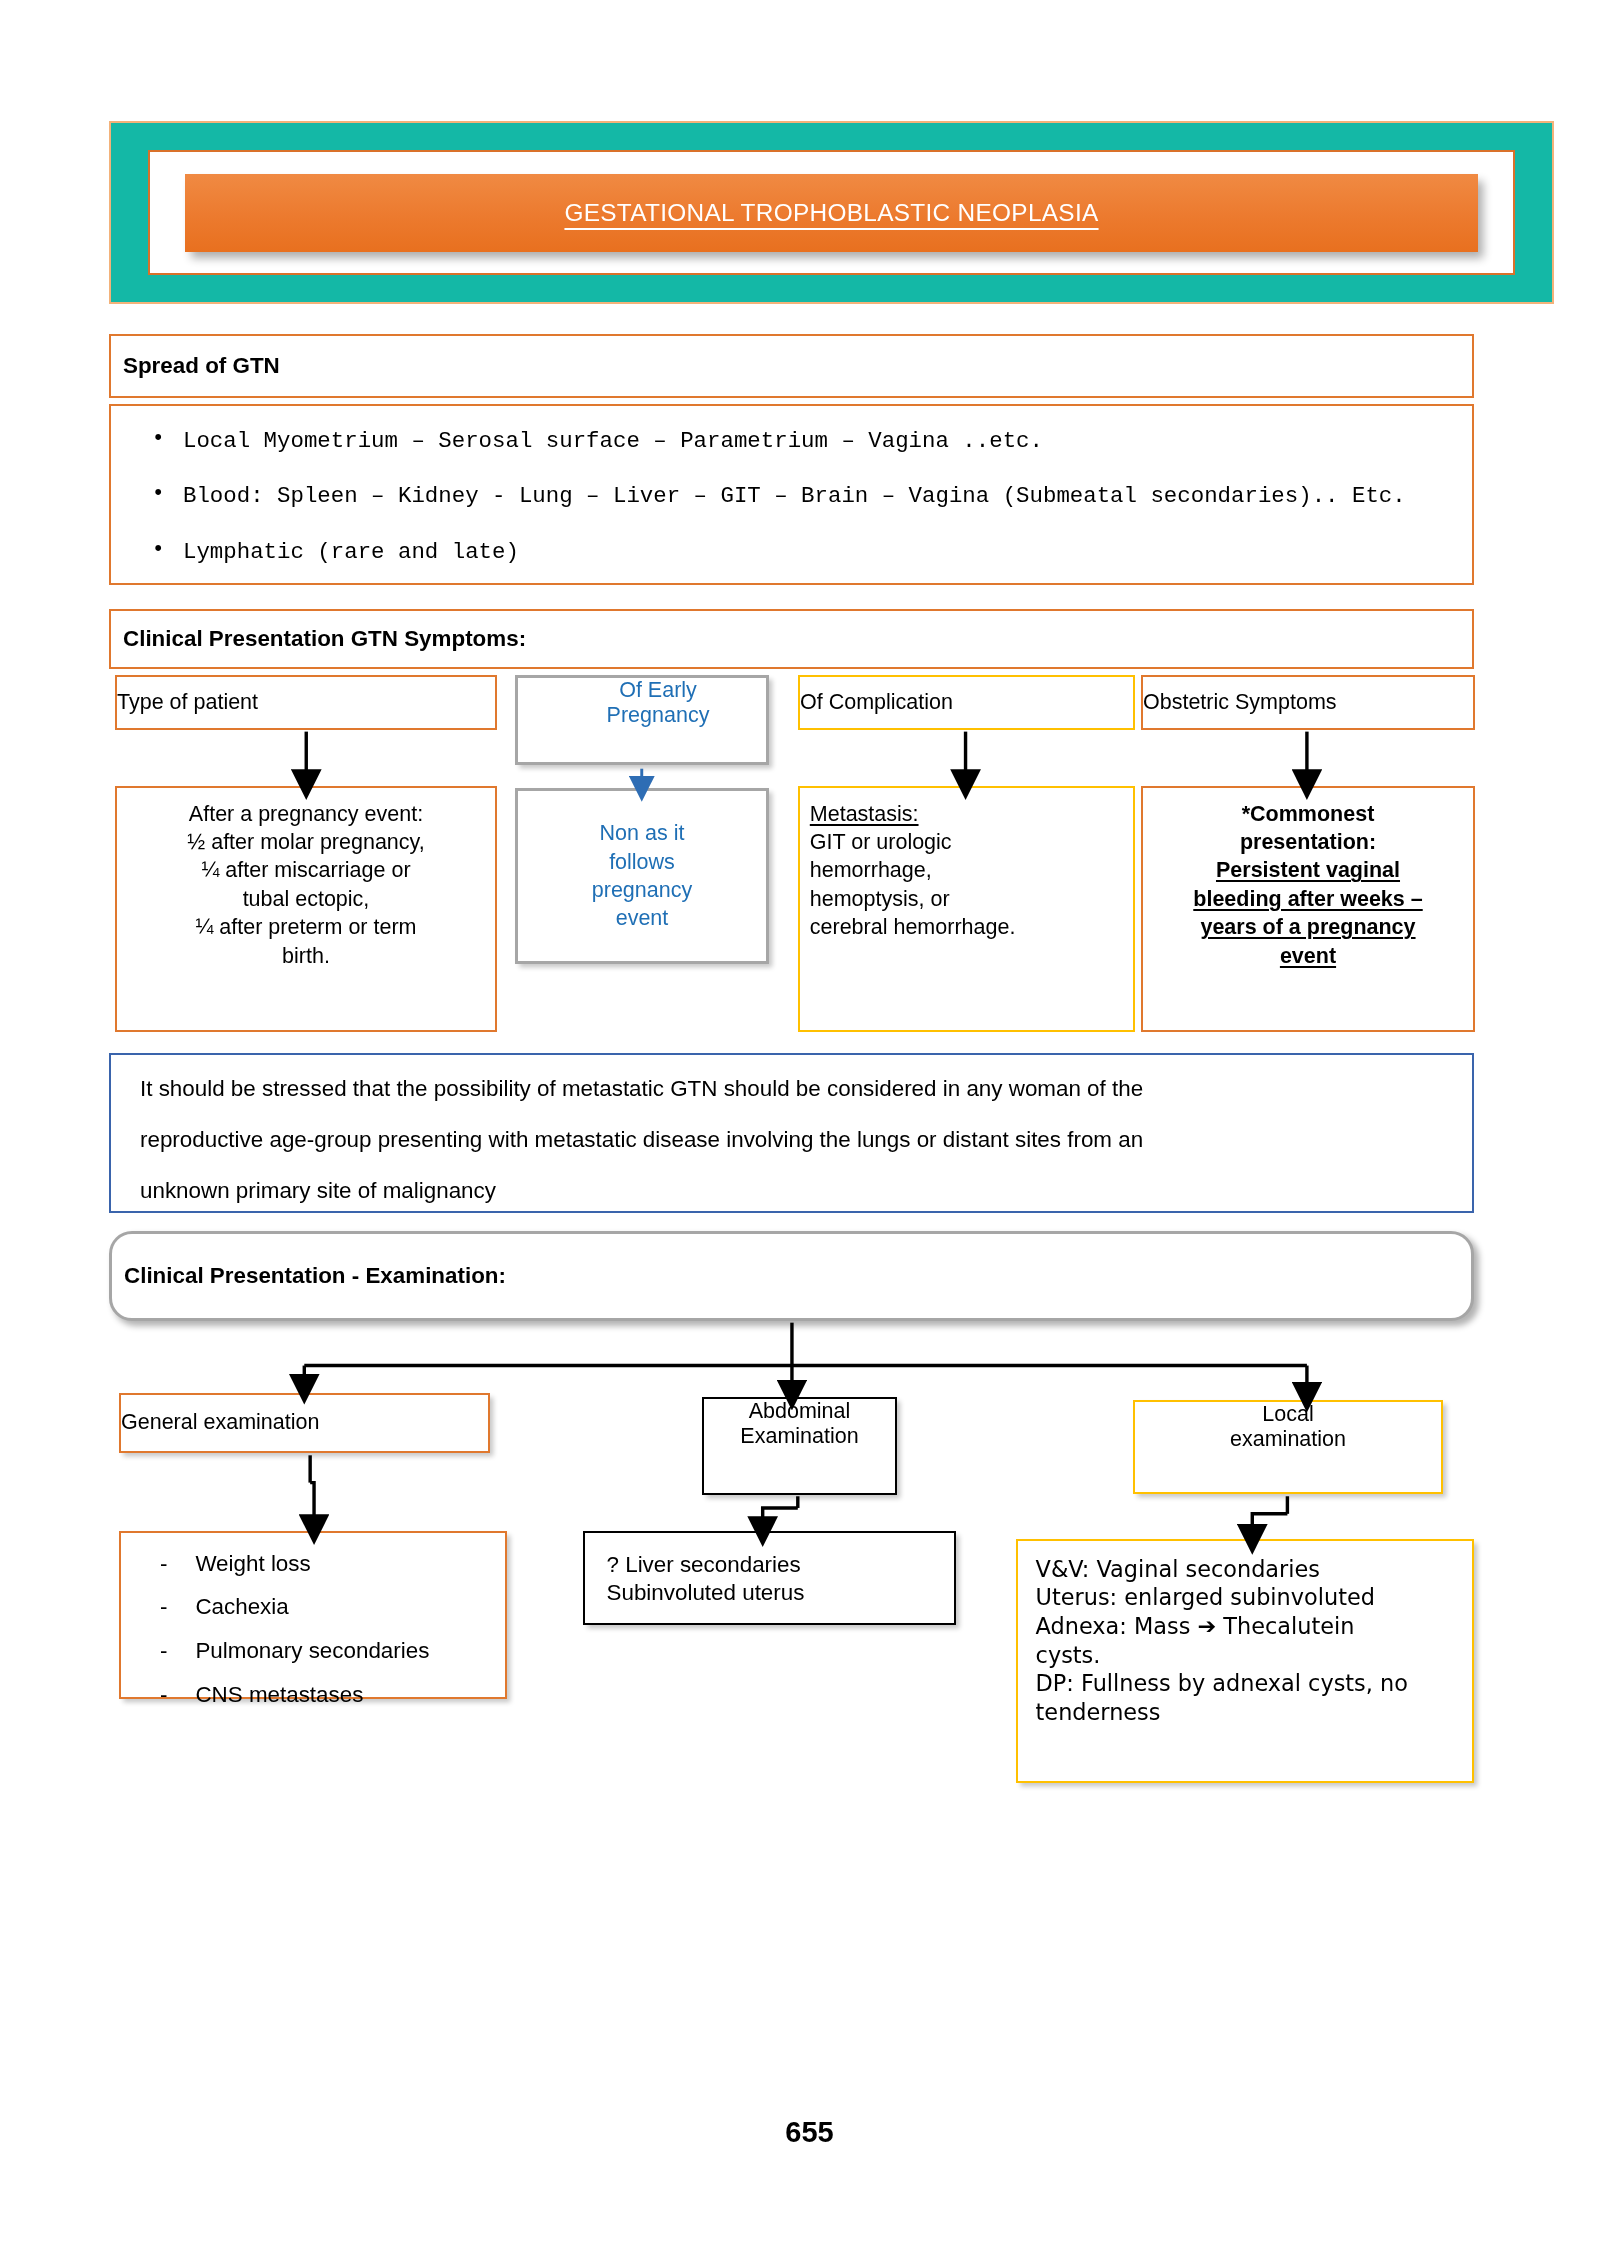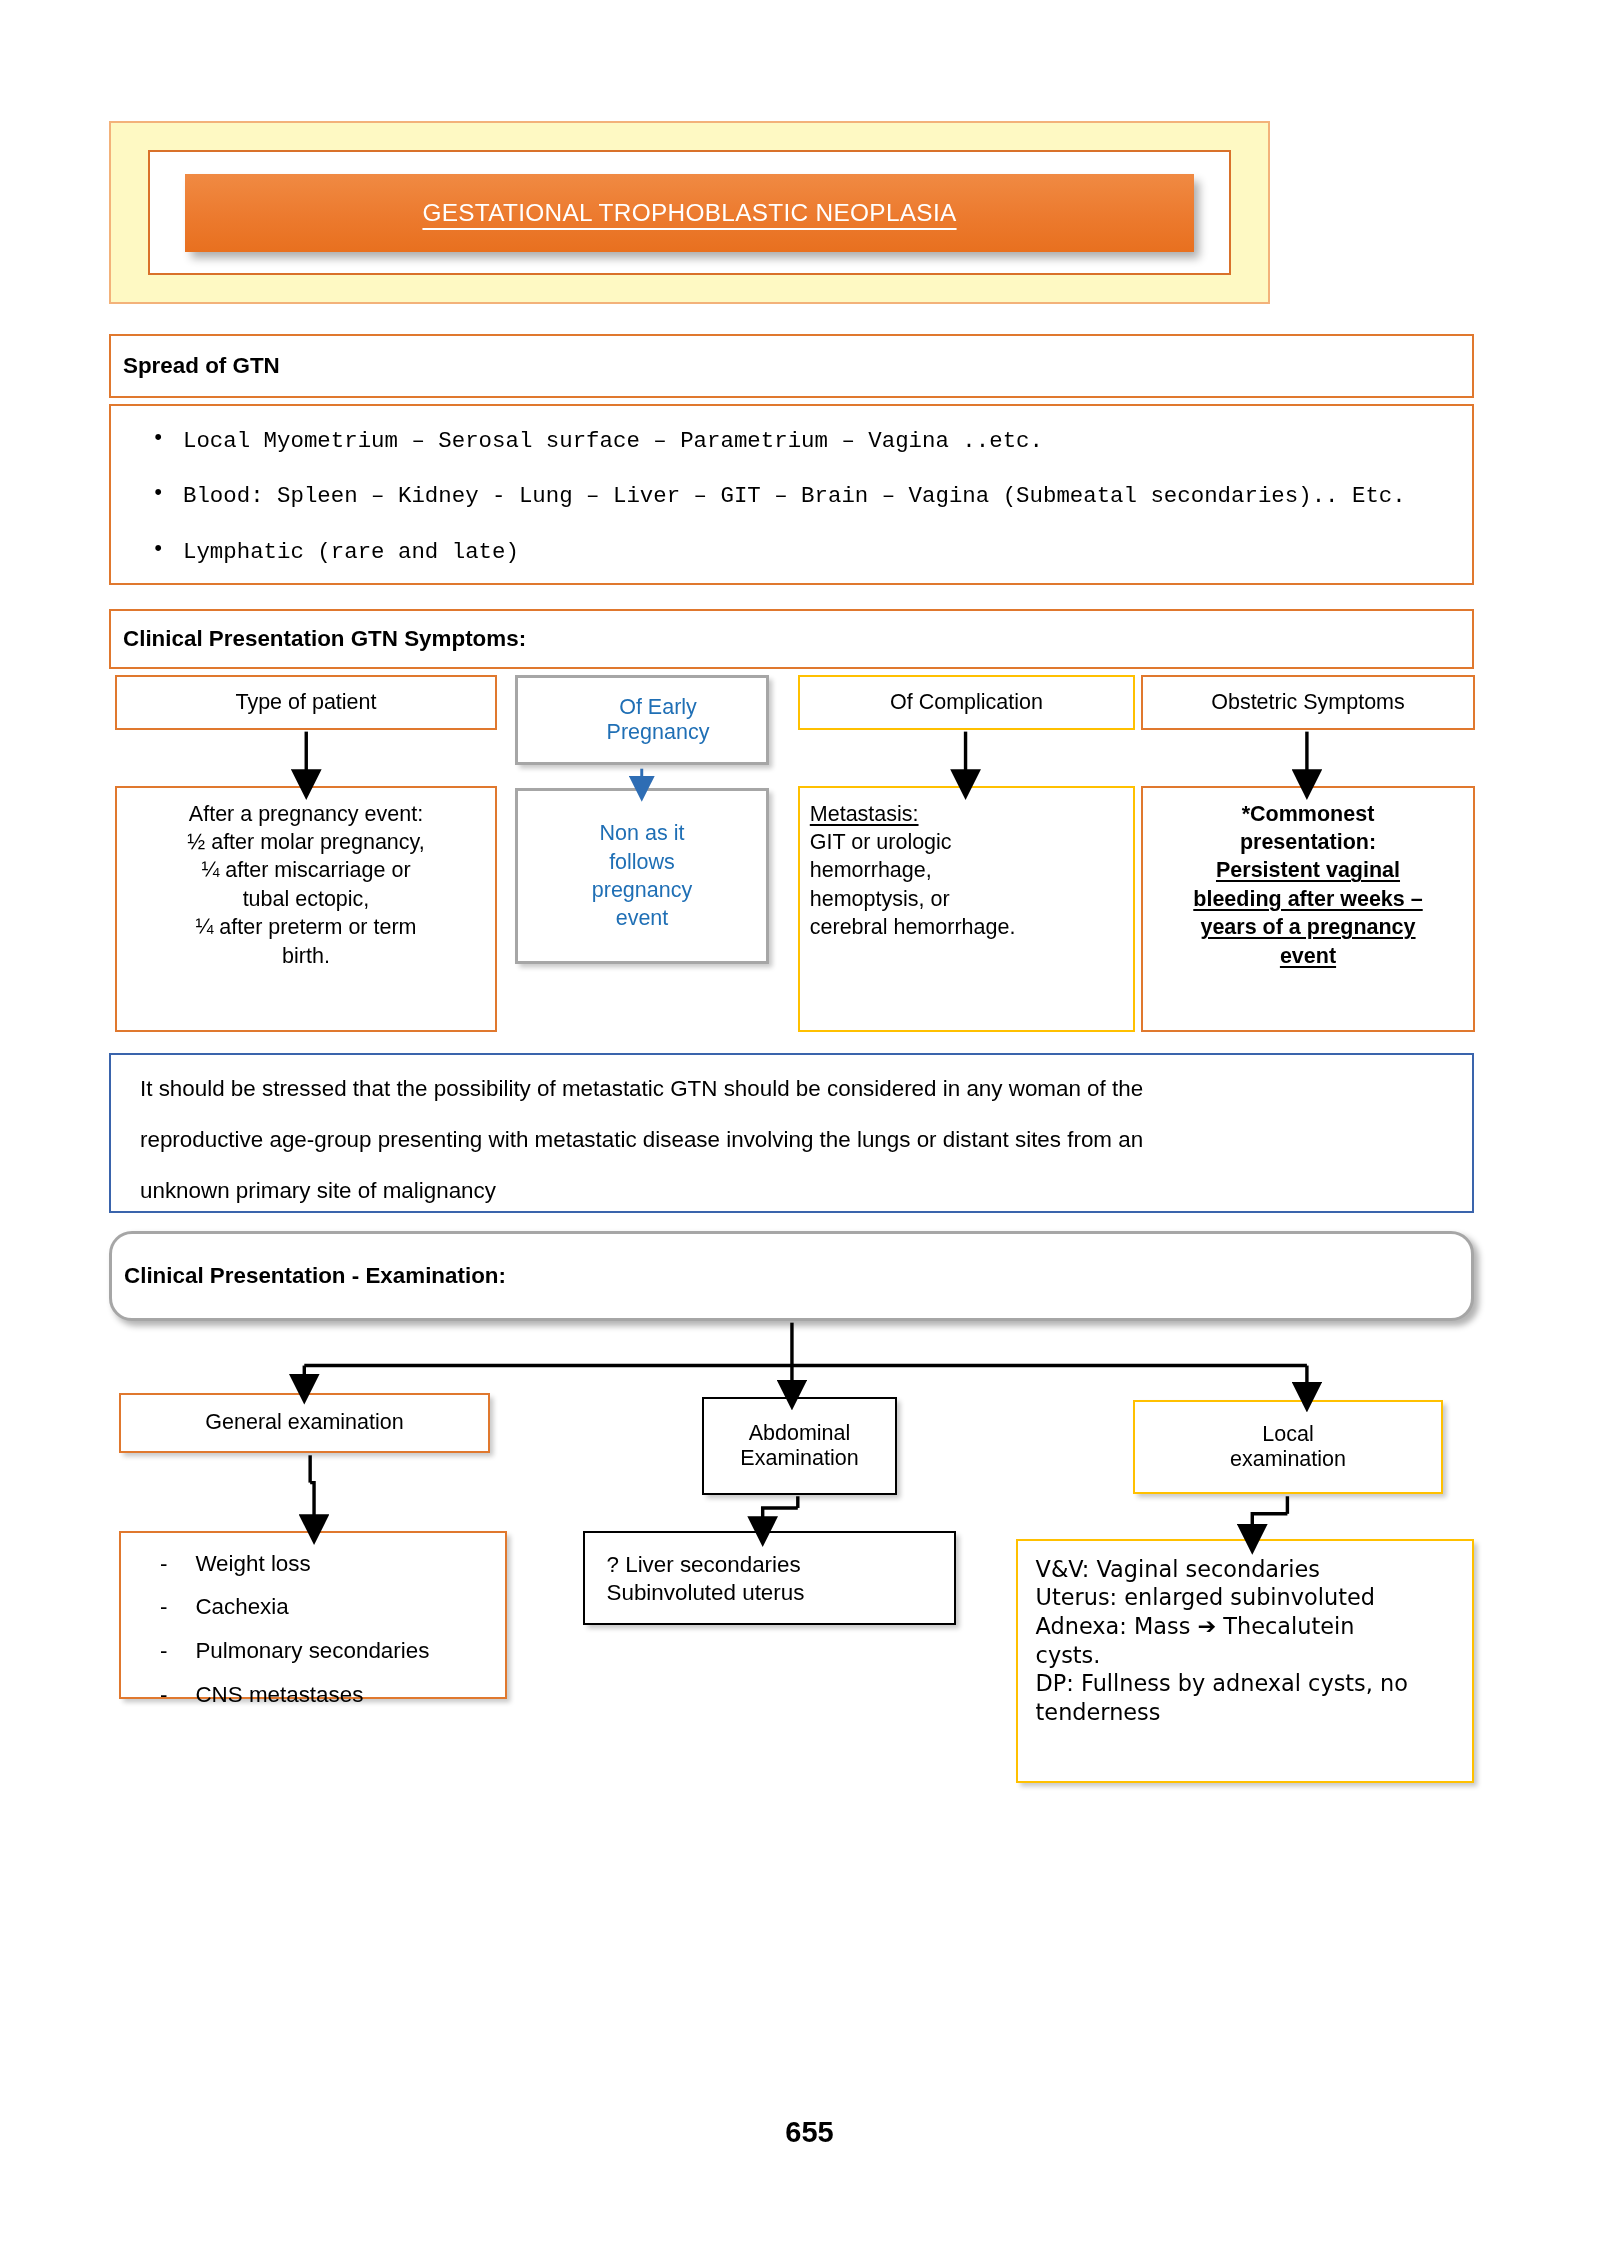--- a/index.html
+++ b/index.html
@@ -5,22 +5,22 @@
   html,body{margin:0;padding:0;background:#ffffff;}
   body{
     width:1619px;height:2263px;position:relative;
     font-family:"Liberation Sans","DejaVu Sans",sans-serif;
     color:#000;
   }
   .page{position:absolute;left:0;top:0;width:1619px;height:2263px;}
 
   
   .title-outer{
-    position:absolute;left:109px;top:121px;width:1161px;height:183px;
-    border:2px solid #F3B27A;box-sizing:border-box;background:#fef9c3;
+    position:absolute;left:109px;top:121px;width:1445px;height:183px;
+    border:2px solid #F3B27A;box-sizing:border-box;background:#14b8a6;
   }
   .title-inner{
     position:absolute;left:37px;top:27px;right:37px;bottom:27px;
     border:2px solid #D9712A;box-sizing:border-box;background:#fff;
   }
   .title-bar{
     position:absolute;left:35px;top:21.5px;right:35px;bottom:21.5px;
     background:linear-gradient(180deg,#F08A43 0%,#EC7A2E 55%,#E8701F 100%);
     box-shadow:5.9px 6.8px 8.8px rgba(0,0,0,.32);
     display:flex;align-items:center;justify-content:center;
@@ -53,21 +53,21 @@
     list-style:none;position:relative;font-size:22.4px;line-height:1.2;
     margin:0 0 29px 0;padding-left:43px;
   }
   .bullets li:last-child{margin-bottom:0;}
   .bullets li:before{
     content:"\2022";position:absolute;left:11.7px;top:-2px;font-size:21.5px;
   }
   .bullets ul{margin:0;padding:0;}
 
   
-  .colhdr{display:flex;align-items:center;justify-content:center;text-align:center;}
+  .colhdr{display:flex;align-items:center;justify-content:flex-start;text-align:center;}
   .colhdr span{font-size:21.5px;line-height:1.18;}
   .blue-txt{color:#1F6FB5;}
 
   
   .colbody{padding:11.7px 9.8px;}
   .colbody .ln{font-size:21.5px;line-height:1.32;}
   .center{text-align:center;}
   .left{text-align:left;}
   .u{text-decoration:underline;text-underline-offset:2.9px;}
   .bold{font-weight:bold;}

